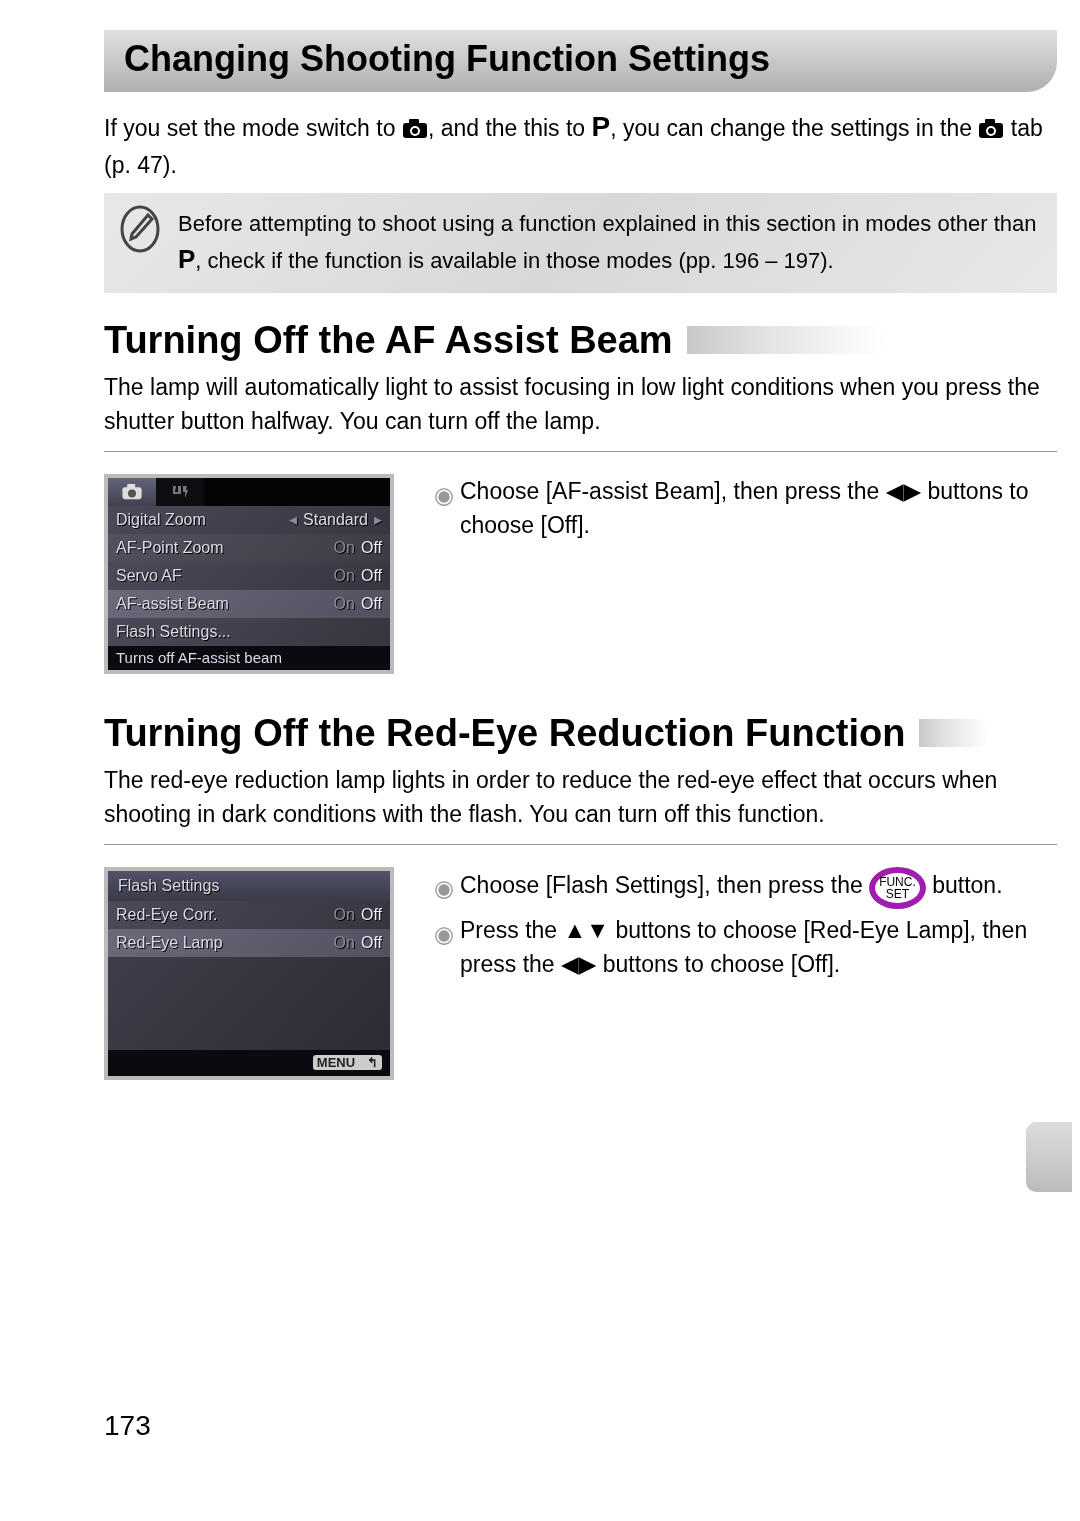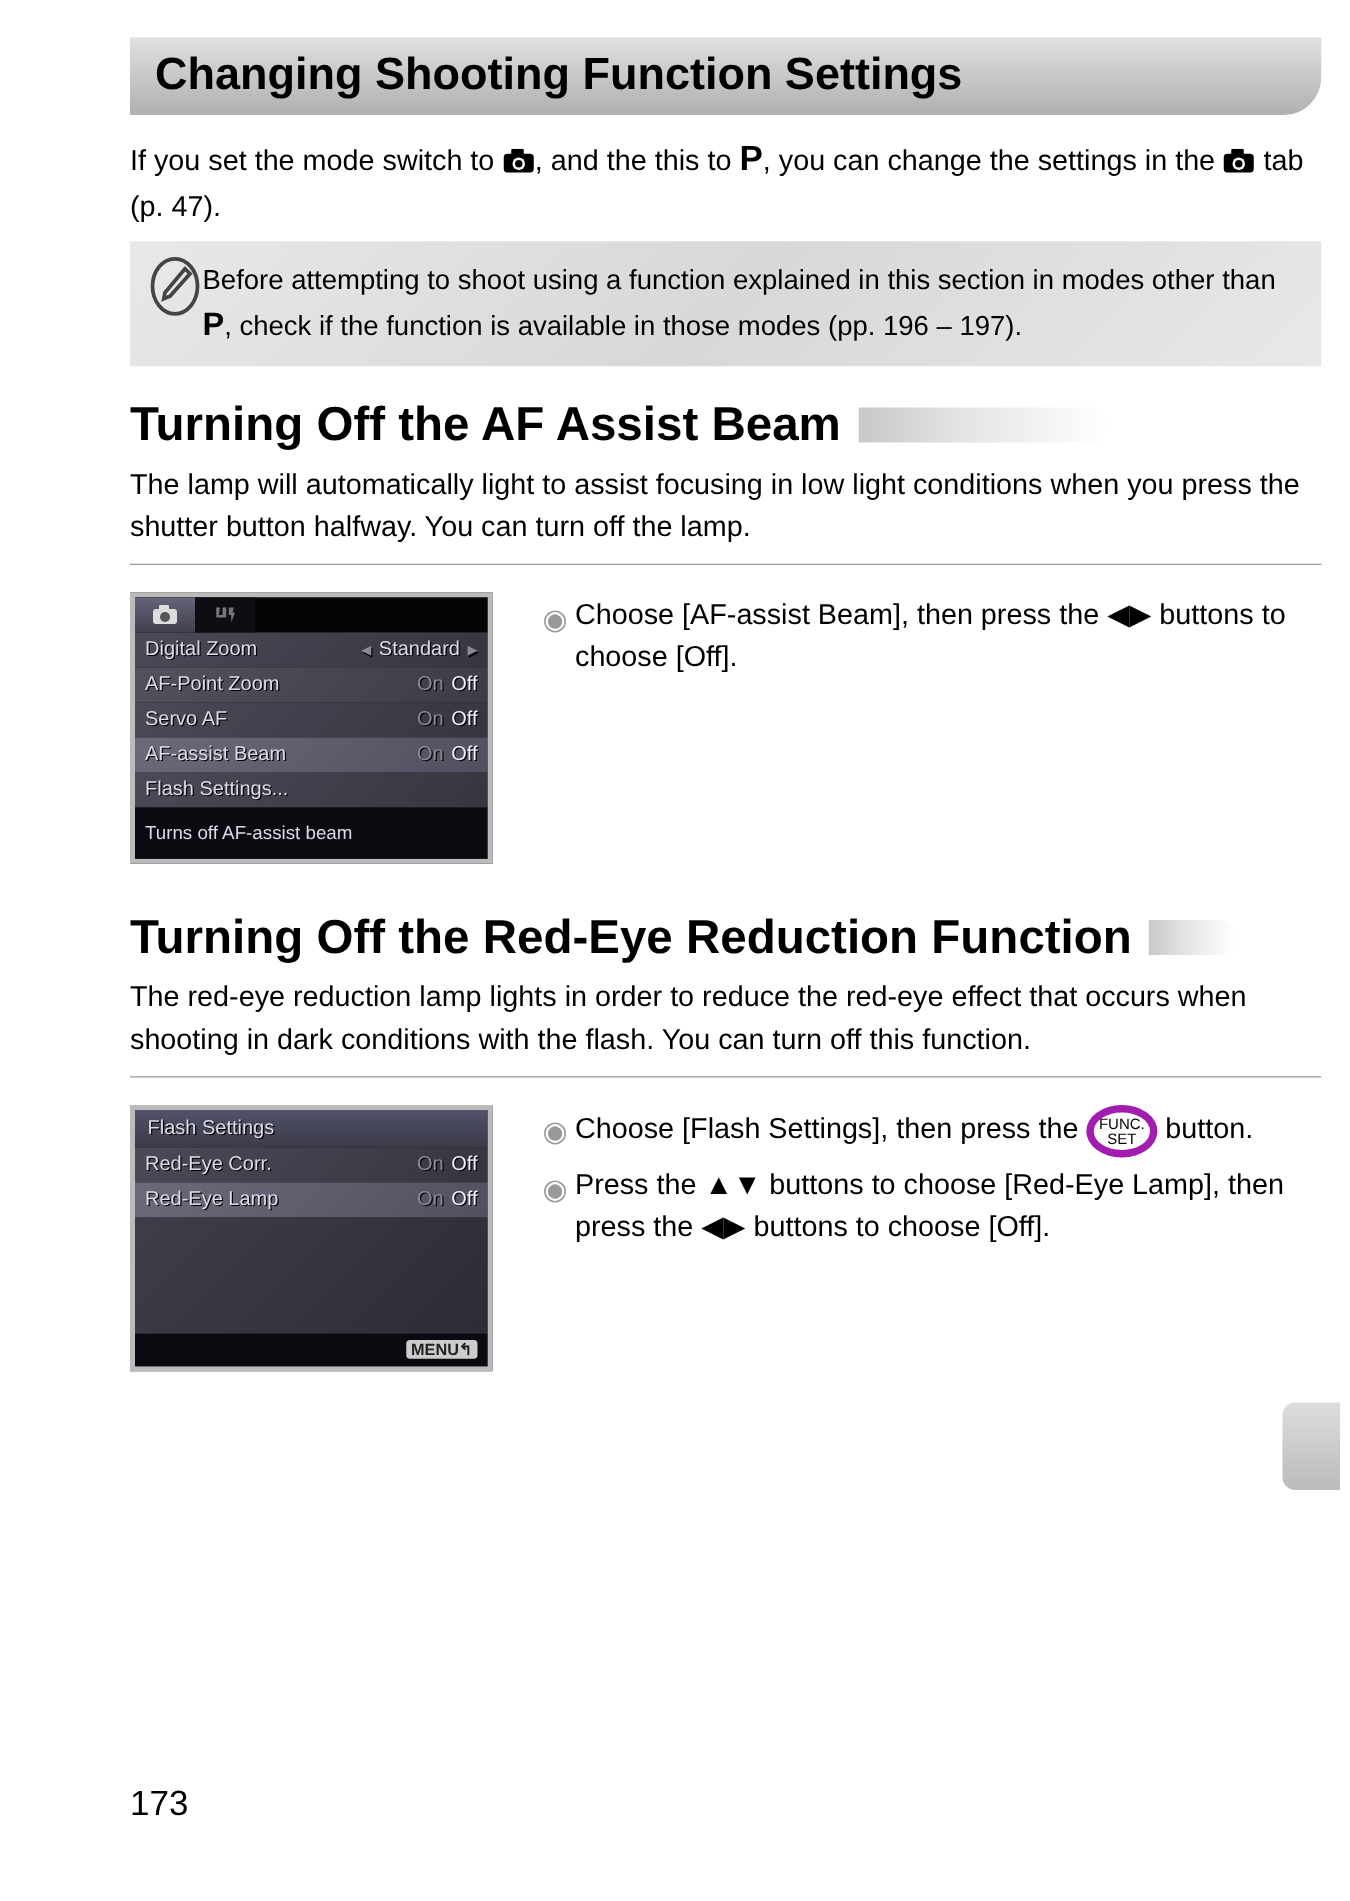--- a/index.html
+++ b/index.html
@@ -27,20 +27,21 @@
   .intro {
     font-size: 23px;
     line-height: 1.5;
     margin-bottom: 10px;
   }
   .note-box {
     background: linear-gradient(135deg, #e8e8e8 0%, #d8d8d8 50%, #e8e8e8 100%);
     padding: 14px 20px 14px 14px;
     display: flex;
     align-items: flex-start;
+    gap: 16px;
     font-size: 22px;
     line-height: 1.5;
     margin-bottom: 26px;
   }
   .note-icon {
     flex-shrink: 0;
     width: 44px;
     height: 44px;
     display: flex;
     align-items: center;
@@ -118,21 +119,21 @@
     background: linear-gradient(135deg, #6a6a7a, #505060);
     gap: 12px;
   }
   .scr-row-label { }
   .scr-row-val {
     display: flex;
     gap: 6px;
     align-items: center;
   }
   .scr-footer {
-    height: 41px;
+    height: 24px;
     display: flex;
     align-items: center;
     padding: 0 8px;
     background: #0a0a10;
     font-size: 15px;
   }
   .vals-dim { color: #8a8a98; }
   .val-bright { color: #eef; }
   .right-instructions {
     font-size: 23px;
@@ -177,21 +178,21 @@
   }
   .badge {
     background: #ccc;
     color: #222;
     border-radius: 3px;
     padding: 0 4px;
     font-size: 13px;
     font-weight: bold;
     display: inline-flex;
     align-items: center;
-    gap: 0;
+    gap: 12px;
   }
   .inline-icon {
     display: inline-flex;
     vertical-align: -3px;
   }
   .funcset {
     display: inline-block;
     border: 6px solid #a21caf;
     border-radius: 50%;
     font-size: 12px;

